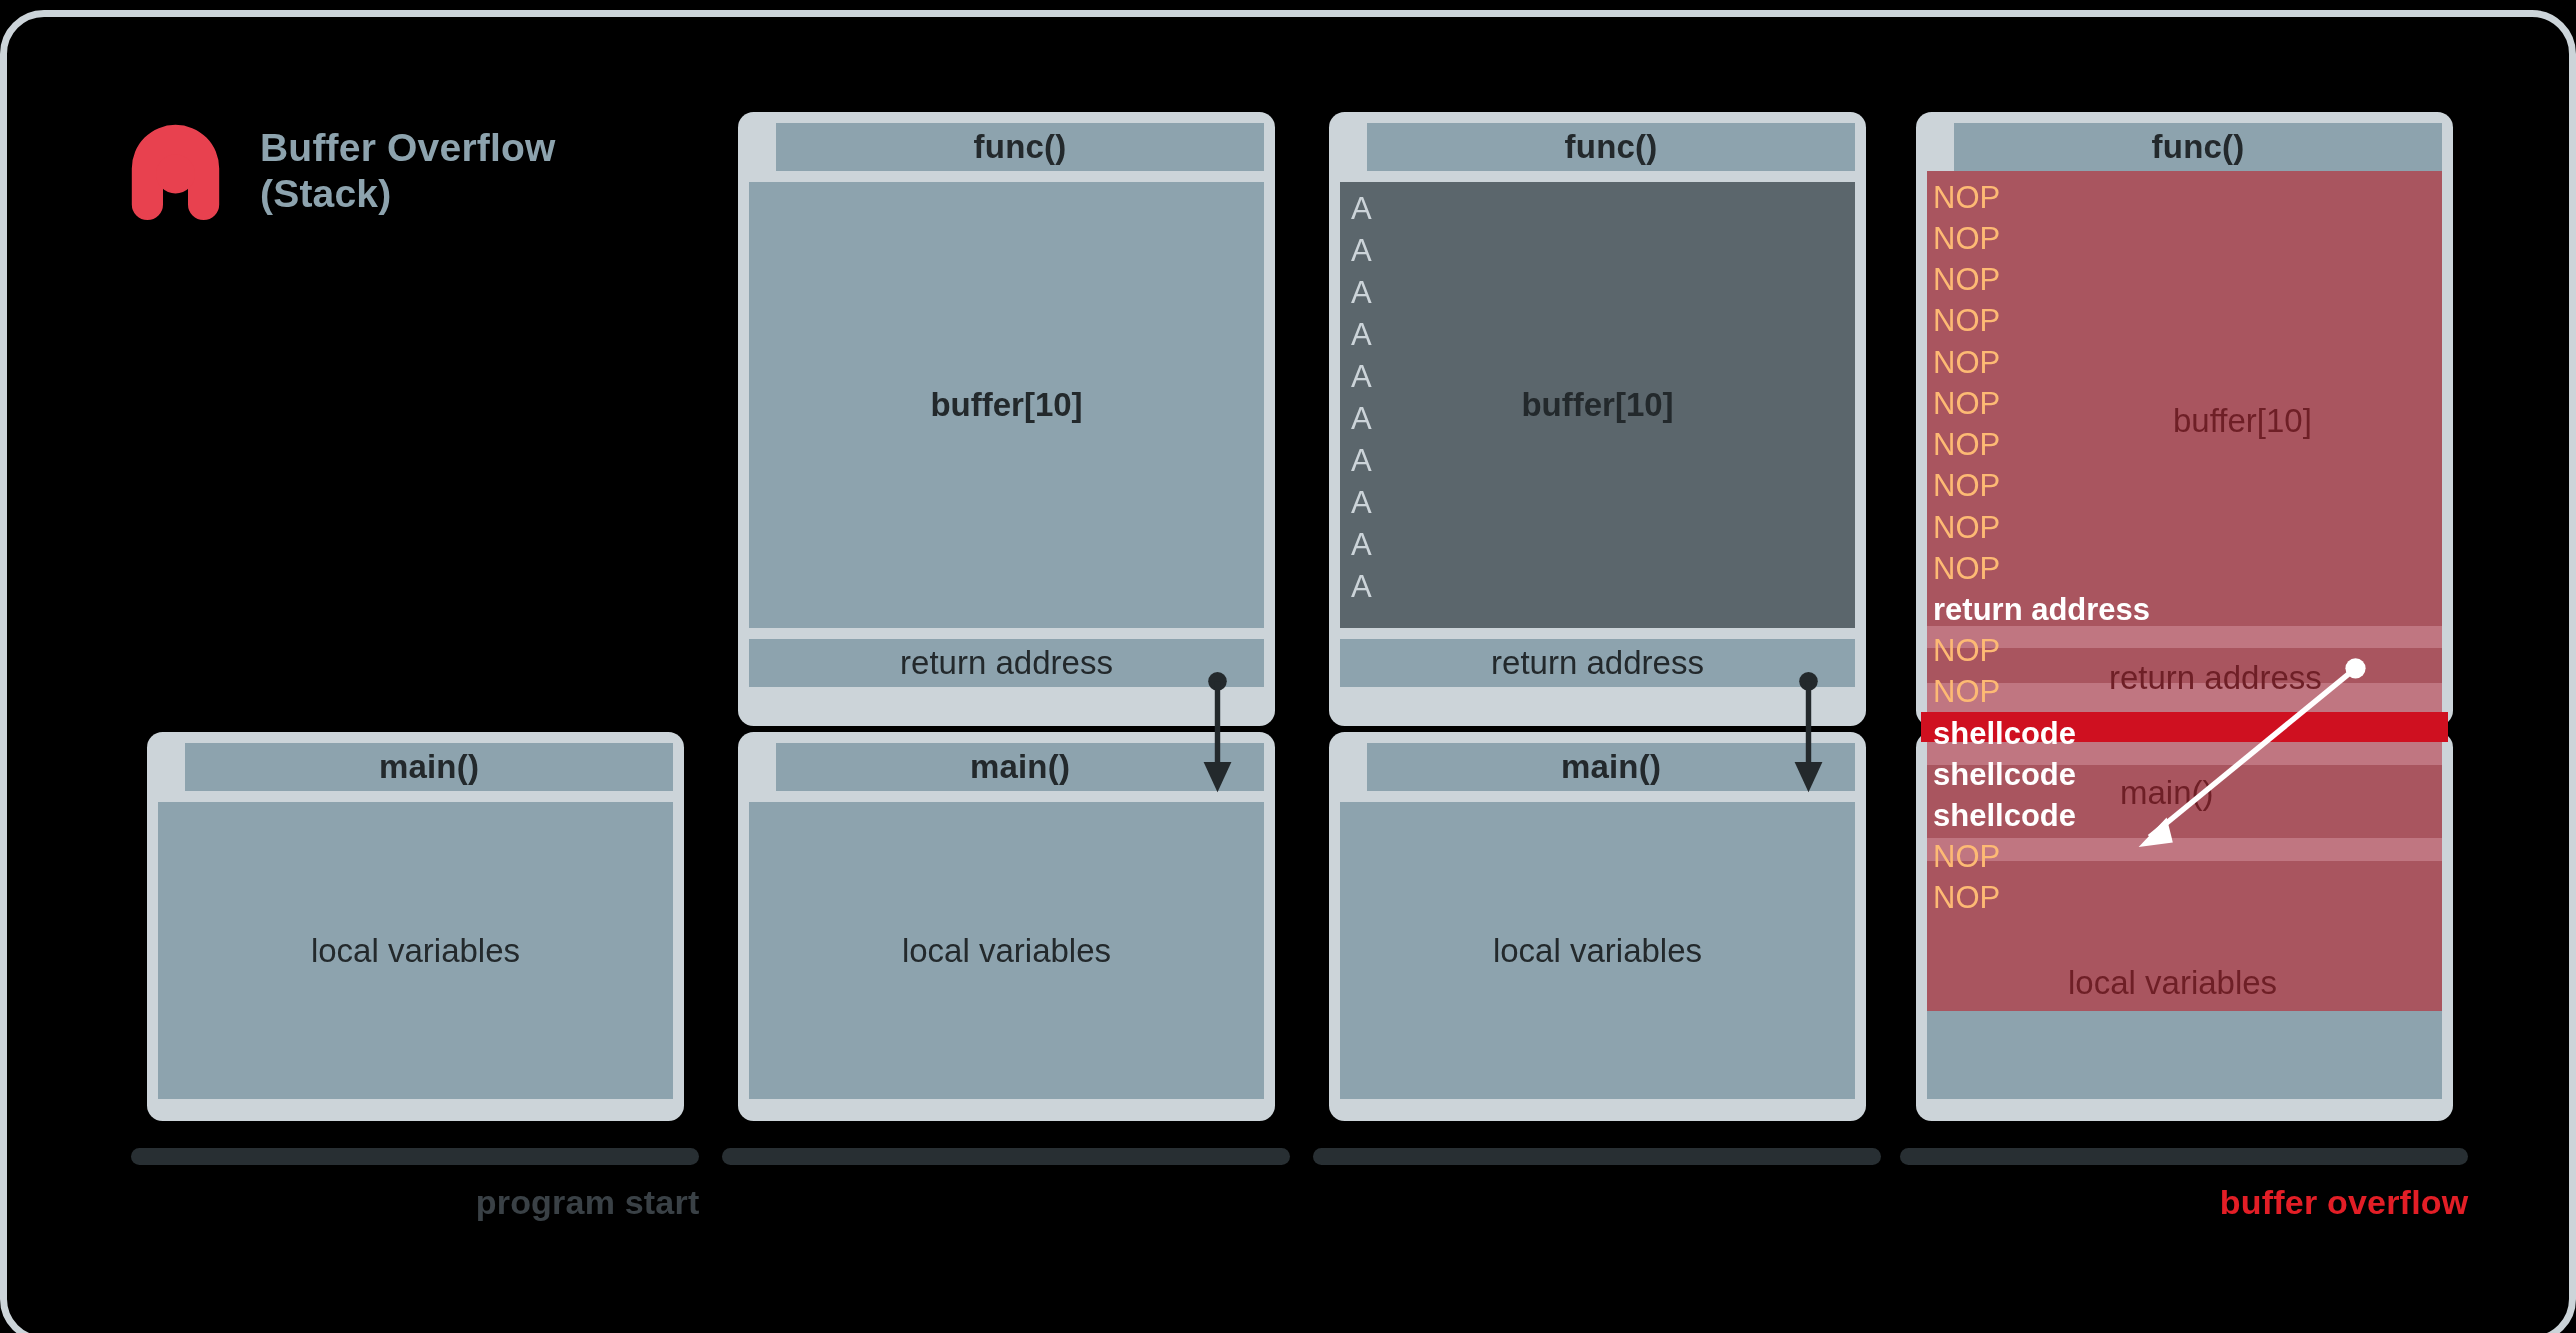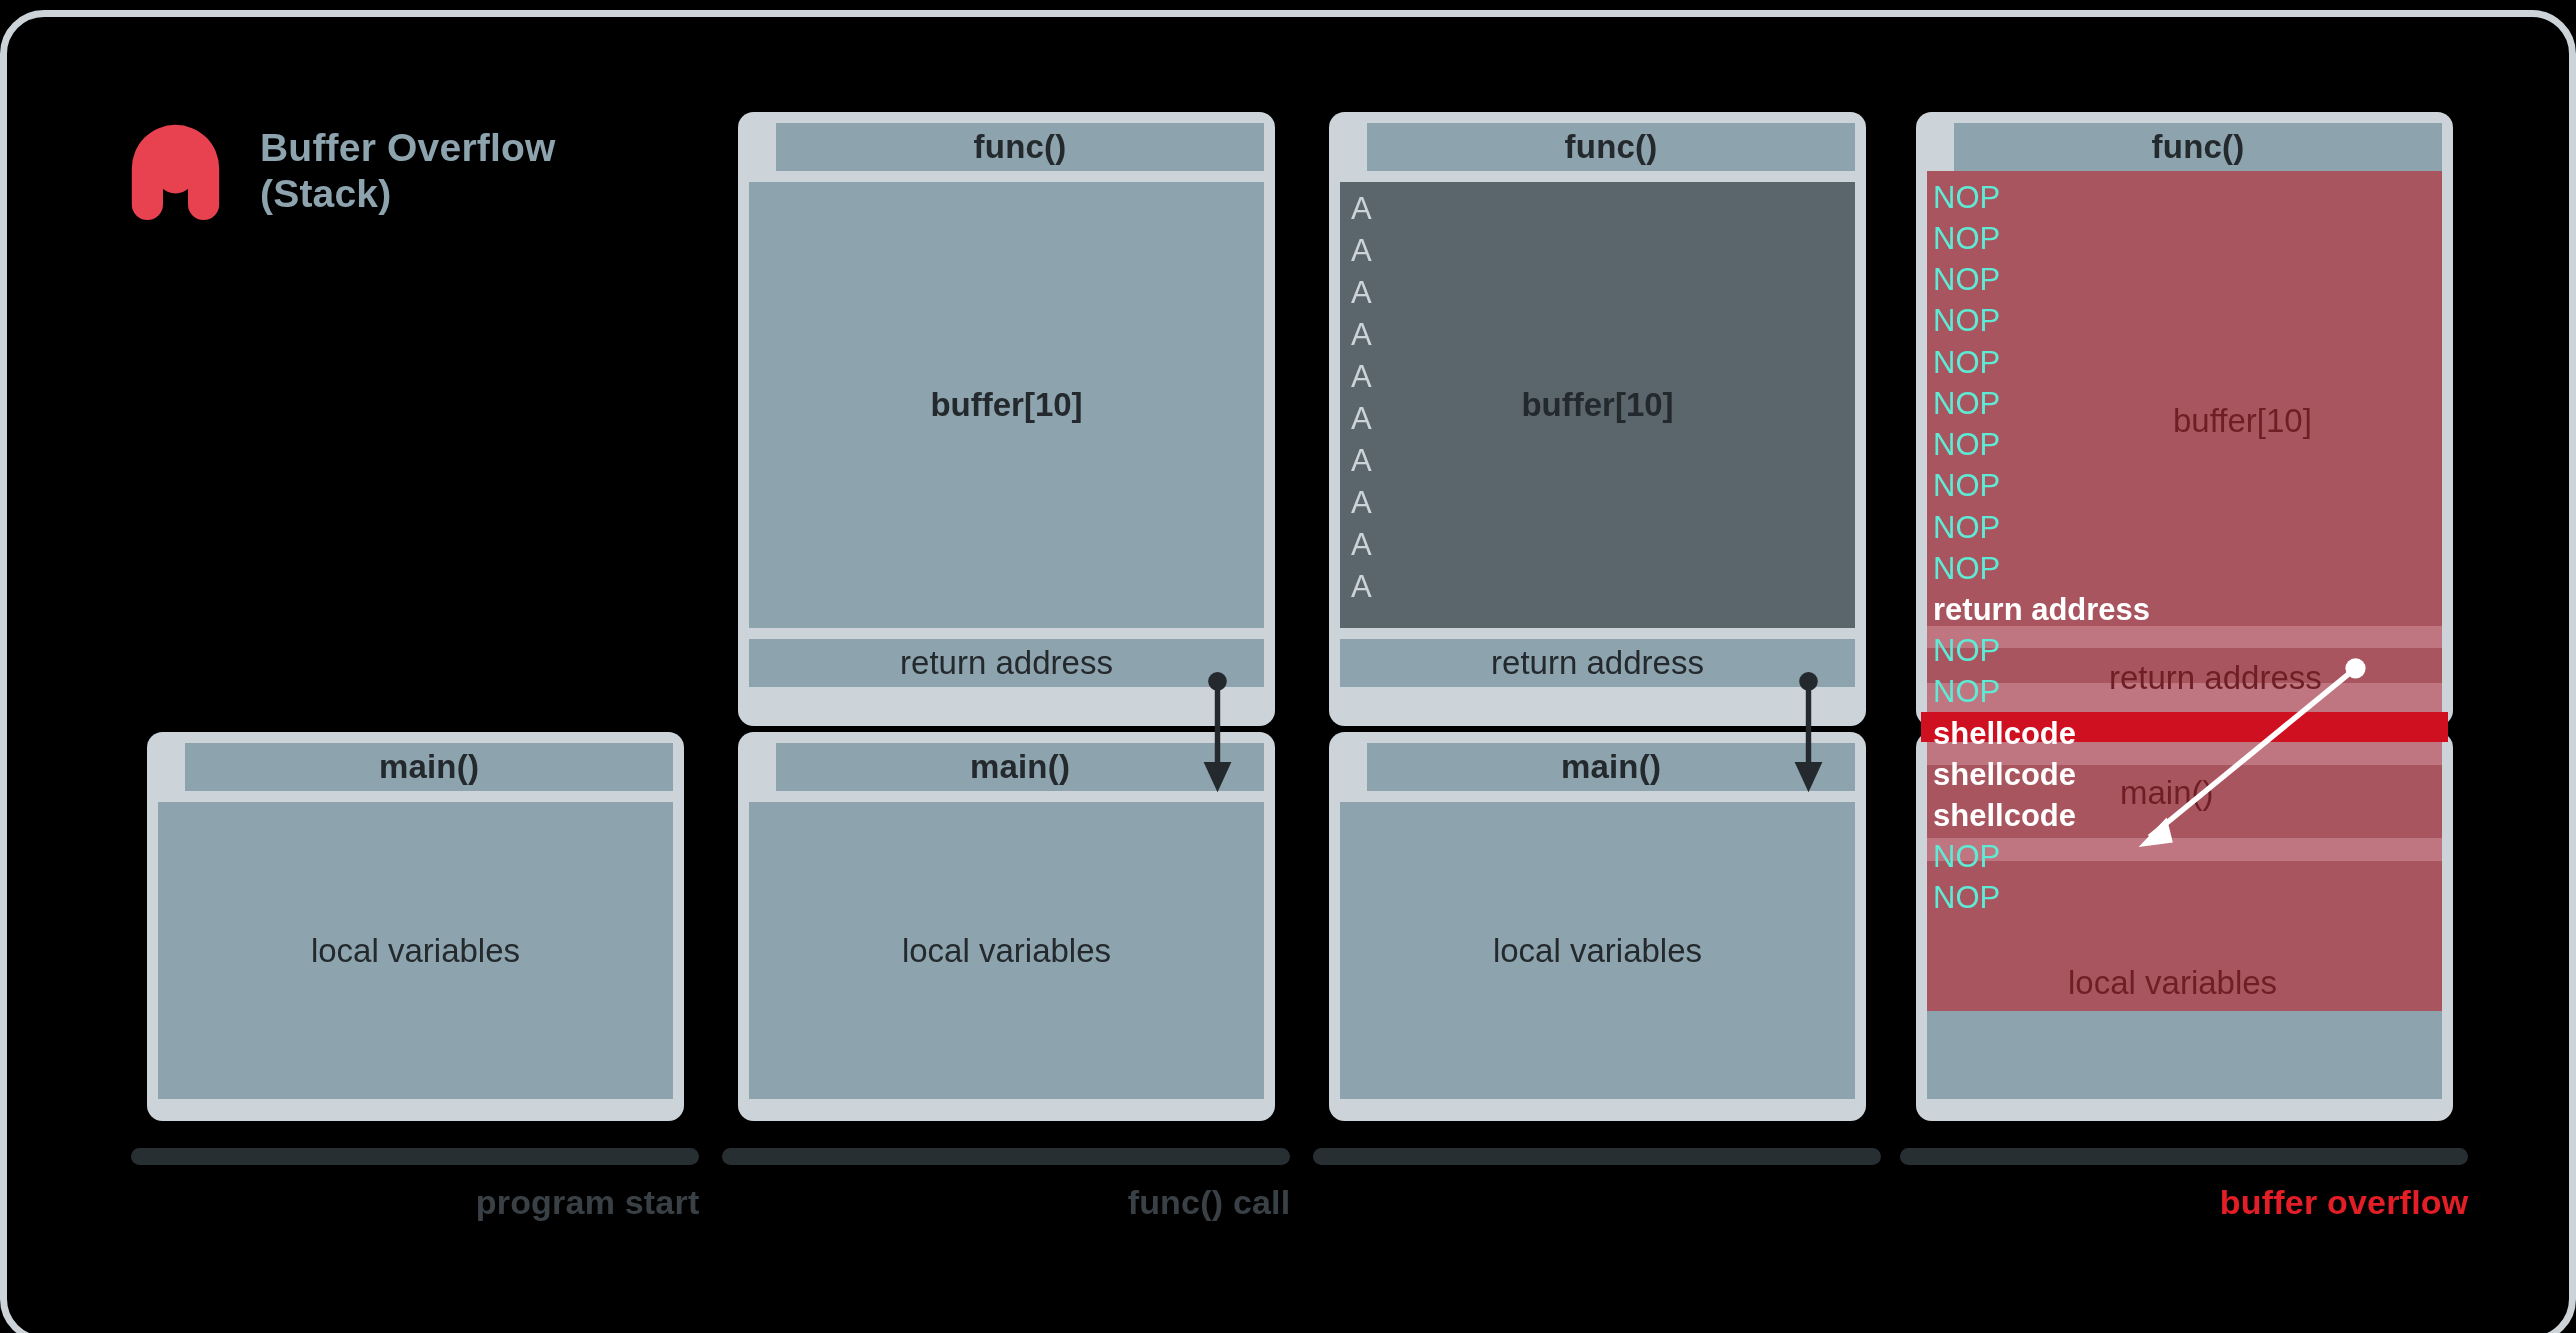--- a/index.html
+++ b/index.html
@@ -75,21 +75,21 @@
   
   .arrowsvg{position:absolute;pointer-events:none;}
 
   
   .ovl{position:absolute;left:0;top:0;pointer-events:none;}
   .ovl-fill{position:absolute;background:#a9555f;}
   .ovl-light{position:absolute;background:#c07681;}
   .ovl-red{position:absolute;background:#cf1020;}
   .ovl-line{
     position:absolute;left:0;
-    color:#5eead4;font-size:31px;line-height:1;
+    color:#fdba74;font-size:31px;line-height:1;
     white-space:nowrap;
   }
   .ovl-line.bold{color:#ffffff;font-weight:bold;}
   .ovl-buflabel{
     position:absolute;color:#6e1f26;font-size:33px;font-weight:normal;
     white-space:nowrap;
   }
 </style>
 </head>
 <body>
@@ -133,21 +133,20 @@
       <div class="fr-body plain" style="height:297px;">local variables</div>
     </div>
 
     <svg class="arrowsvg" style="left:456px;top:655px;width:47px;height:124px;" viewBox="0 0 60 160">
       <circle cx="30" cy="12" r="12" fill="#23292c"></circle>
       <line x1="30" y1="12" x2="30" y2="128" stroke="#23292c" stroke-width="7"></line>
       <polygon points="30,155 12,116 48,116" fill="#23292c"></polygon>
     </svg>
 
     <div class="basebar" style="left:-15.6px;top:1131px;width:568px;"></div>
-    <div class="caption" style="left:-15.6px;top:1166px;width:568px;">func() call</div>
   </div>
 
   <div class="col" style="left:1322px;width:537px;">
 
     <div class="frame" style="left:0px;top:95px;width:537px;height:614px;">
       <div class="fr-head">func()</div>
       <div class="fr-body dark" style="height:446px;">
         <span>buffer[10]</span>
         <div class="achars" id="achars">
             <div>A</div>

